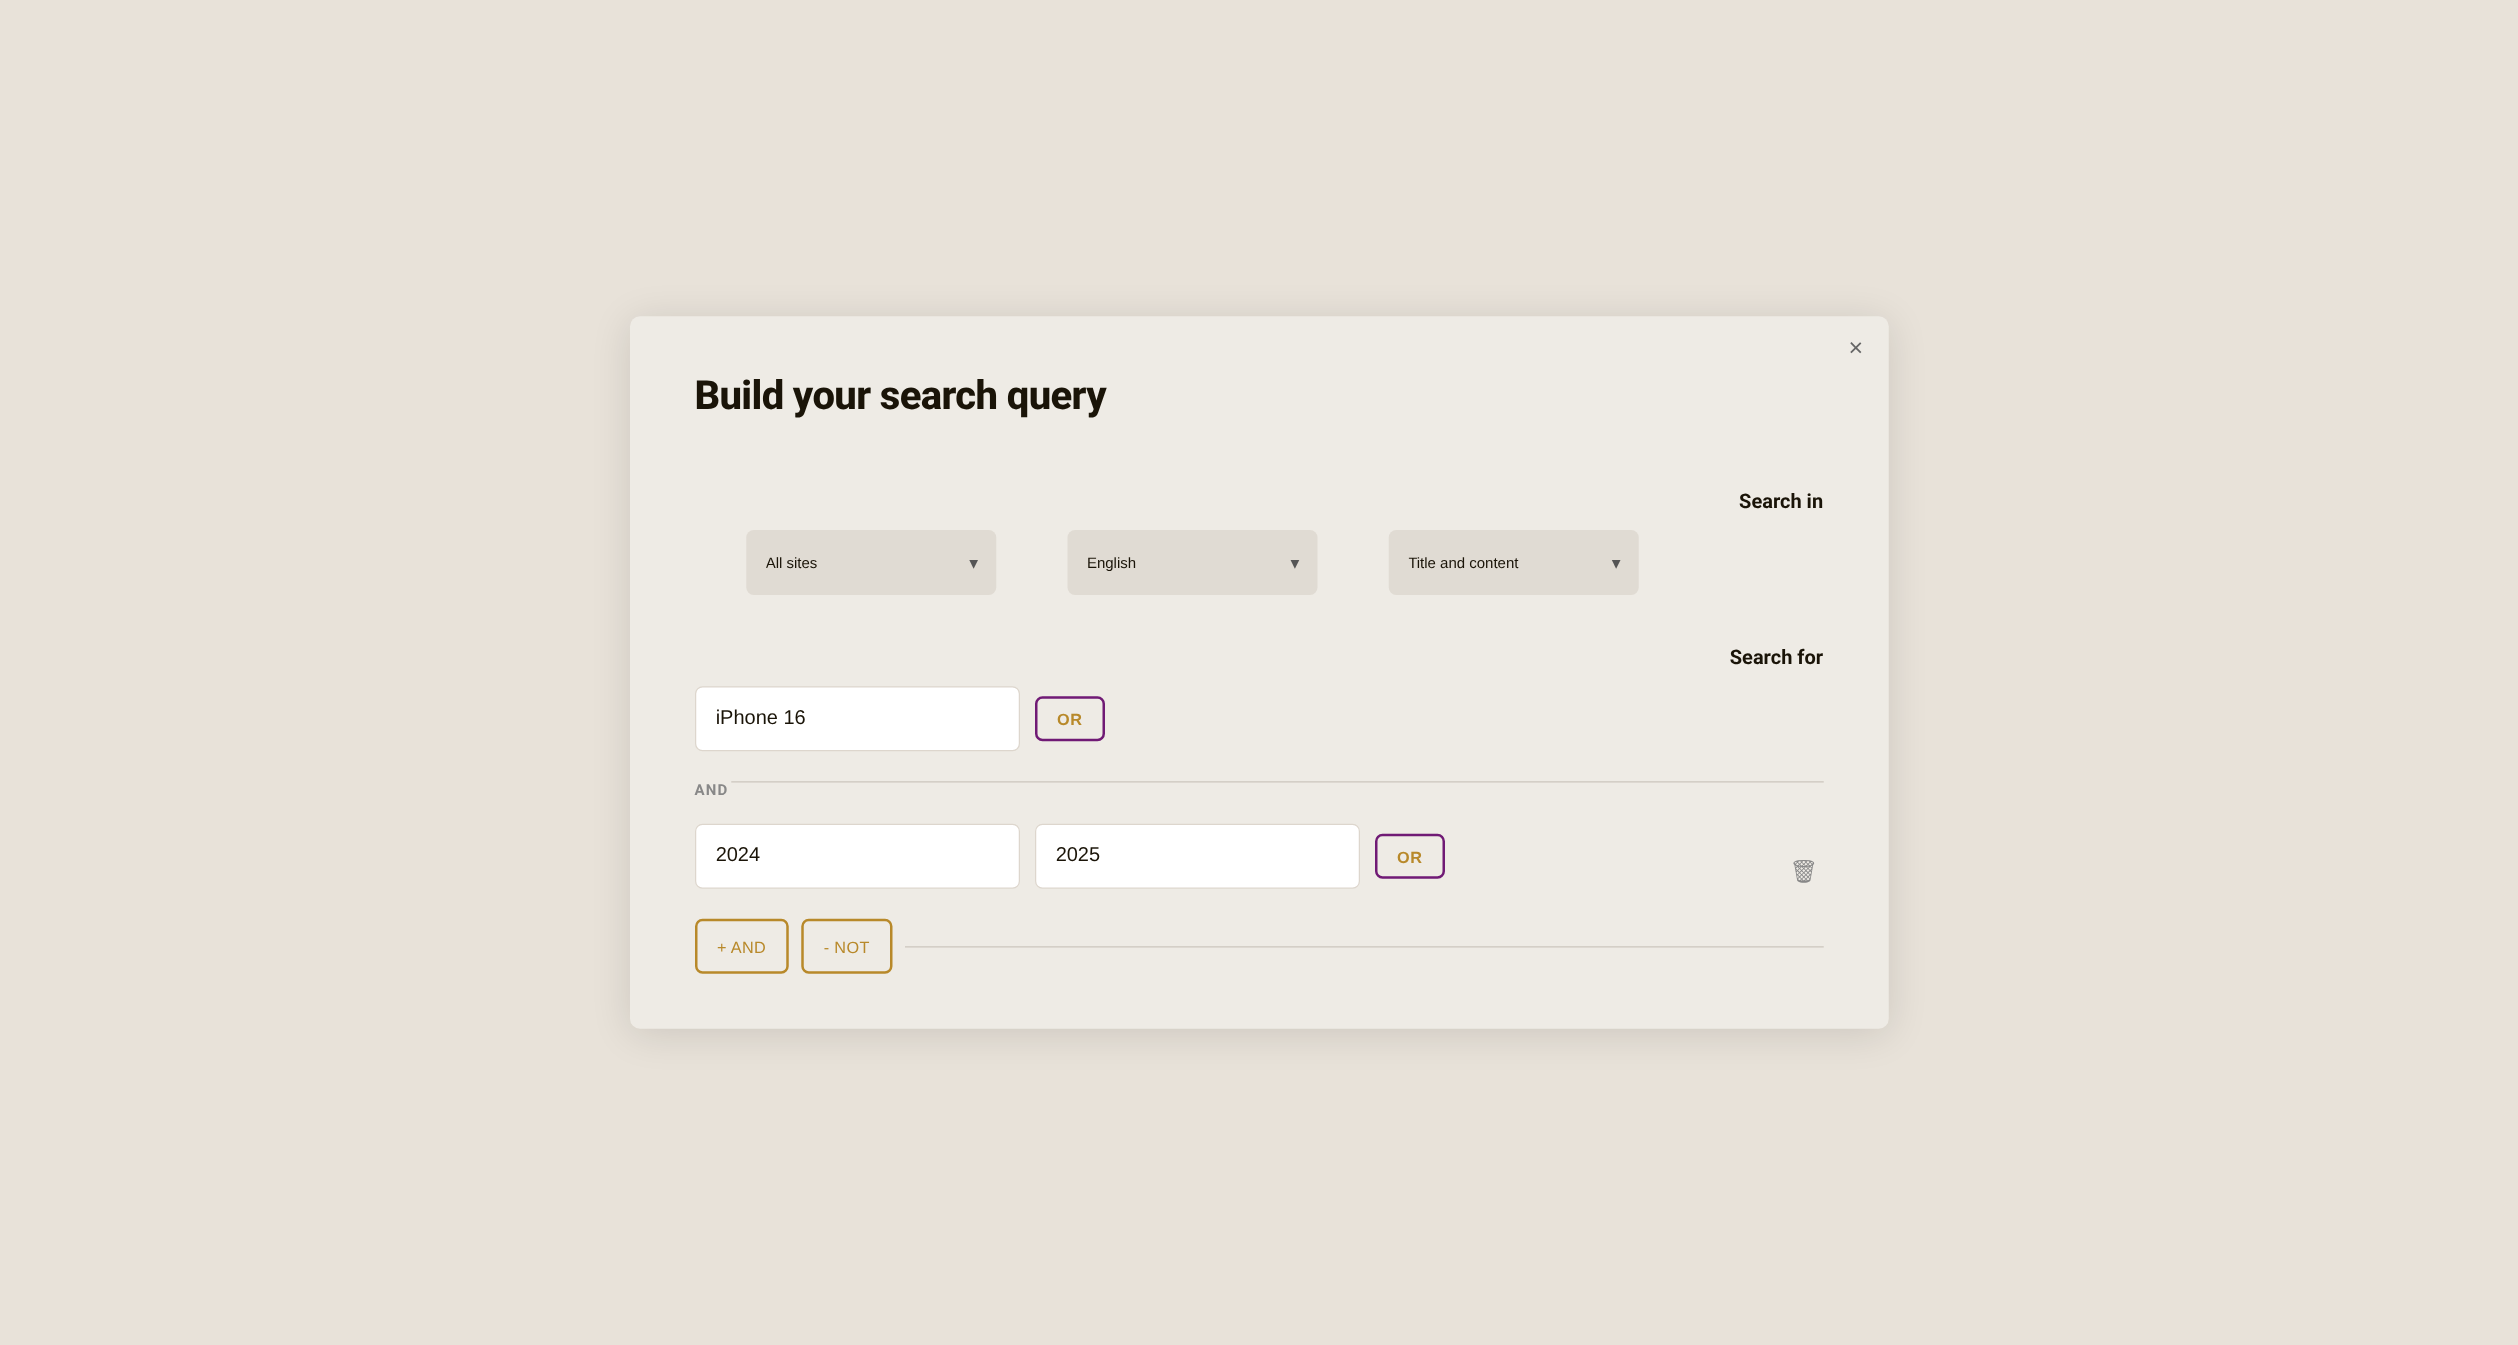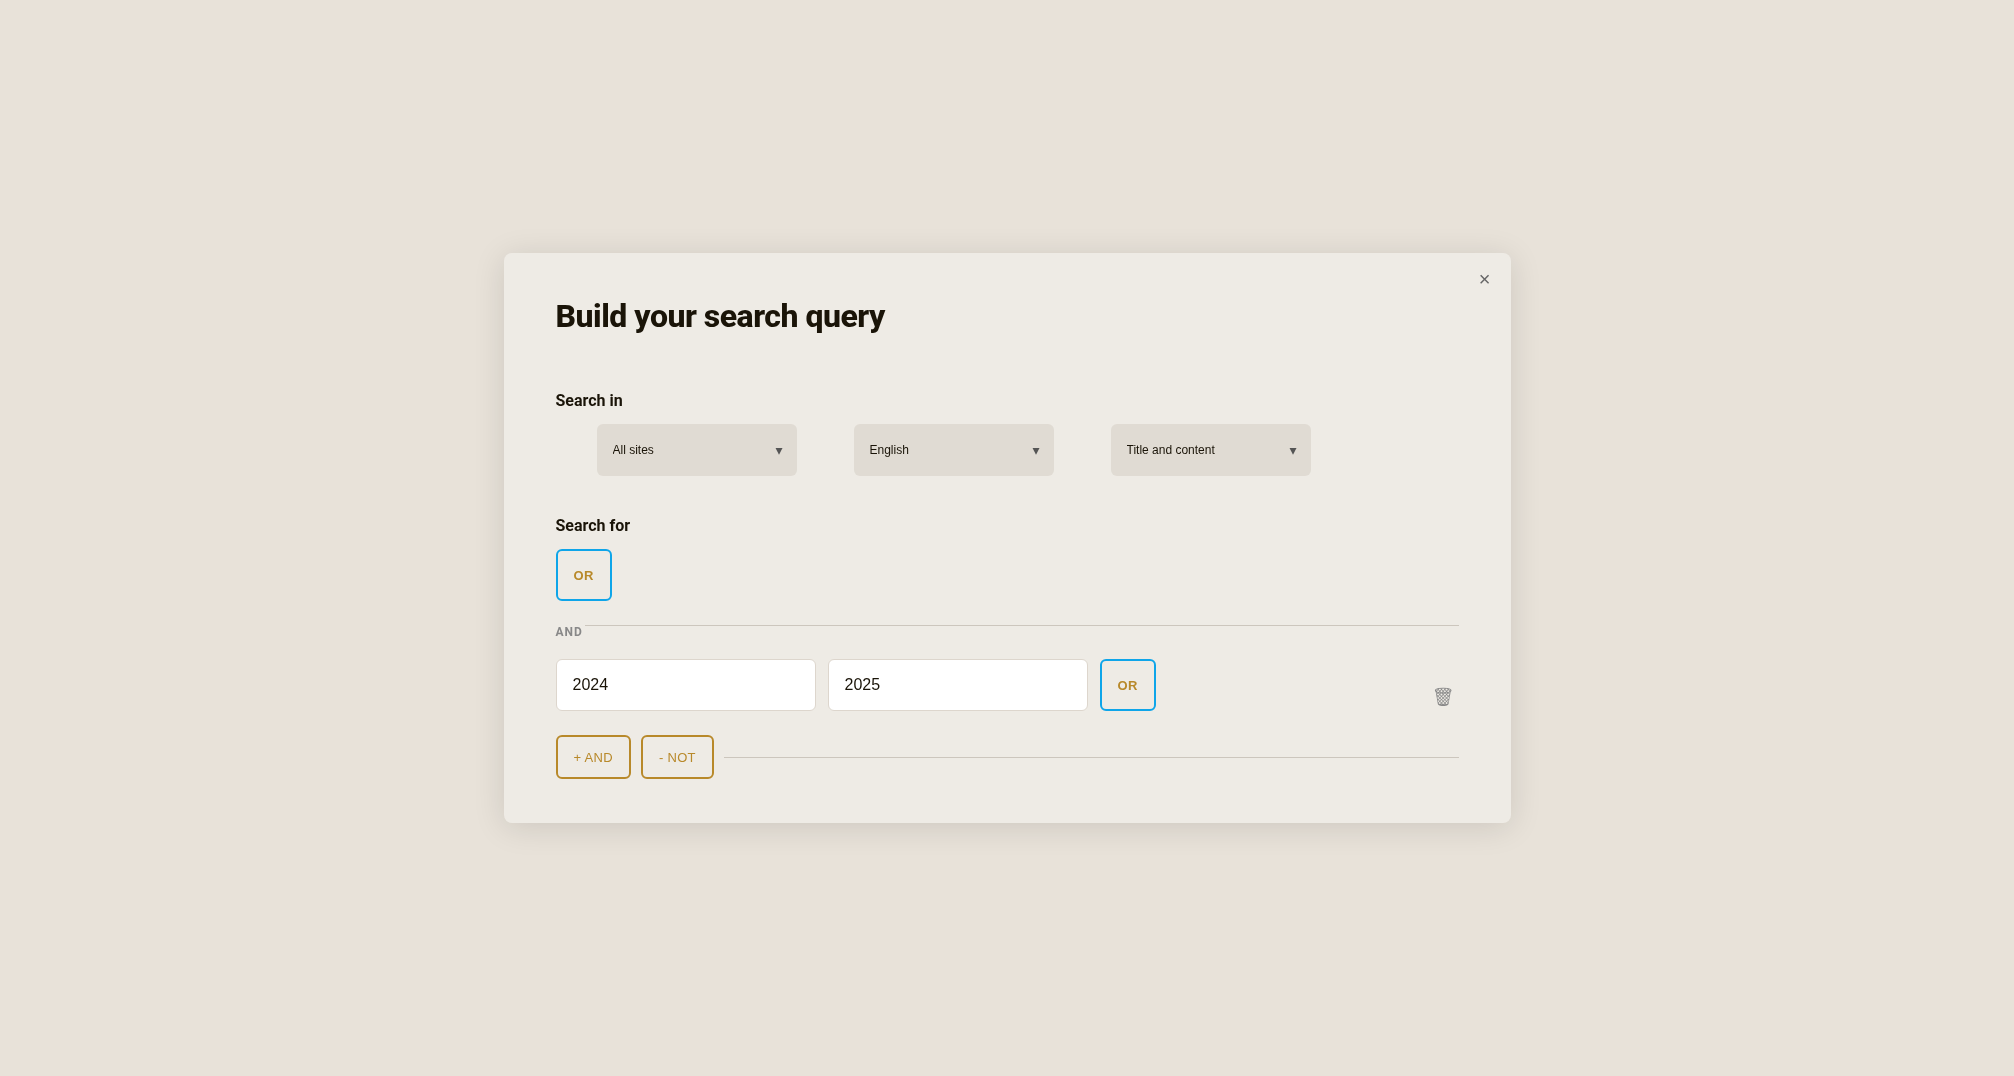--- a/index.html
+++ b/index.html
@@ -45,20 +45,21 @@
       color: #1a1408;
       margin-bottom: 56px;
       letter-spacing: -0.5px;
     }
 
     .section-label {
       font-size: 16px;
       font-weight: 700;
       color: #1a1408;
       margin-bottom: 14px;
+      text-align: right;
     }
 
     .dropdowns-row {
       display: flex;
       gap: 16px;
       margin-bottom: 40px;
     }
 
     .dropdown-wrapper {
       position: relative;
@@ -105,29 +106,29 @@
       border-radius: 6px;
       padding: 0 16px;
       height: 52px;
       font-size: 16px;
       color: #1a1408;
       width: 260px;
     }
 
     .or-btn {
       background: transparent;
-      border: 2px solid #0ea5e9;
+      border: 2px solid #701a75;
       border-radius: 6px;
       padding: 8px 16px;
       font-size: 13px;
       font-weight: 700;
       color: #b8892a;
       cursor: pointer;
       letter-spacing: 0.5px;
-      height: 52px;
+      height: 36px;
     }
 
     .and-divider {
       display: flex;
       align-items: flex-start;
       gap: 2px;
       margin: 24px 0 20px 0;
     }
 
     .and-label {
@@ -263,20 +264,21 @@
         <span class="chevron">▾</span>
       </div>
 
     </div>
   </div>
 
   <div class="search-for-section">
     <div class="section-label">Search for</div>
 
     <div class="search-row">
+      <input type="text" class="search-input" value="iPhone 16" style="">
       <button class="or-btn">OR</button>
     </div>
   </div>
 
   <div class="and-divider">
     <span class="and-label">AND</span>
     <div class="divider-line"></div>
   </div>
 
   <div class="and-row-wrapper">

